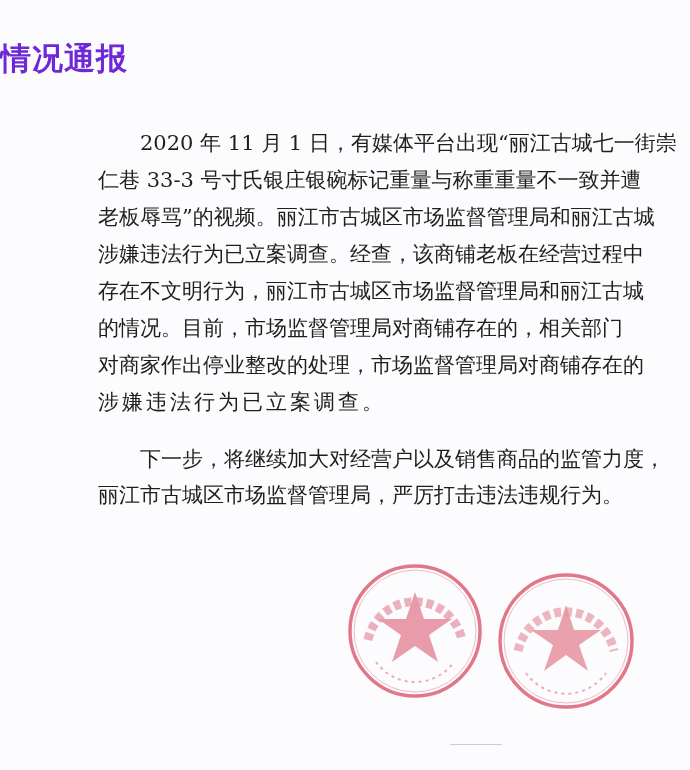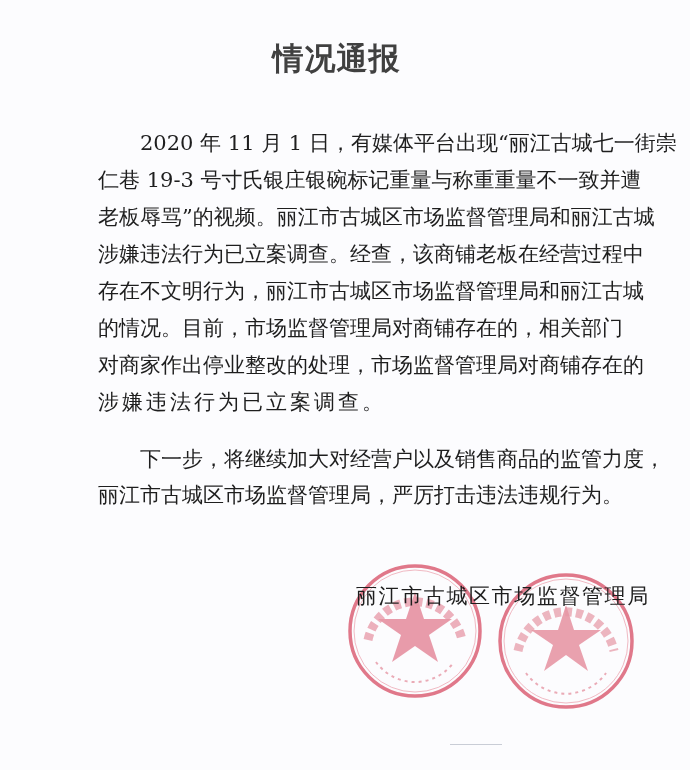--- a/index.html
+++ b/index.html
@@ -6,22 +6,22 @@
   body {
     width: 690px; height: 770px; overflow: hidden;
     background: #fbfcfe;
     font-family: "DejaVu Serif", "Liberation Serif", serif;
     color: #1a1a1a;
     position: relative;
   }
   .page { position: absolute; left: 0; top: 0; width: 690px; height: 770px; background: #fcfcfe; }
   .title {
     position: absolute; left: 0; width: 673px; top: 38px;
-    text-align: center; font-size: 31px; font-weight: bold; letter-spacing: 1px;
-    color: #404040;
+    font-size: 31px; font-weight: bold; letter-spacing: 1px;
+    color: #6d28d9;
     font-family: "DejaVu Sans", "Liberation Sans", sans-serif;
   }
   .line {
     position: absolute; left: 98px; width: 504px;
     font-size: 21px; line-height: 26px; height: 26px;
     white-space: nowrap; color: #1e1e1e;
     text-align: justify; text-align-last: justify;
   }
   .line.indent { left: 140px; width: 462px; }
   .line.short { text-align-last: left; }
@@ -34,21 +34,21 @@
 </style>
 </head>
 <body>
 
 <div class="page">
 
   <div class="title">情况通报</div>
 
   <div>
     <div class="line indent" style="top:130px">2020 年 11 月 1 日，有媒体平台出现“丽江古城七一街崇</div>
-    <div class="line" style="top:167px">仁巷 19-3 号寸氏银庄银碗标记重量与称重重量不一致并遭</div>
+    <div class="line" style="top:167px">仁巷 33-3 号寸氏银庄银碗标记重量与称重重量不一致并遭</div>
     <div class="line" style="top:204px">老板辱骂”的视频。丽江市古城区市场监督管理局和丽江古城</div>
     <div class="line" style="top:241px">涉嫌违法行为已立案调查。经查，该商铺老板在经营过程中</div>
     <div class="line" style="top:278px">存在不文明行为，丽江市古城区市场监督管理局和丽江古城</div>
     <div class="line" style="top:315px">的情况。目前，市场监督管理局对商铺存在的，相关部门</div>
     <div class="line" style="top:352px">对商家作出停业整改的处理，市场监督管理局对商铺存在的</div>
     <div class="line short" style="top:389px; letter-spacing:3px">涉嫌违法行为已立案调查。</div>
   </div>
 
   <div>
     <div class="line indent" style="top:446px; width:468px">下一步，将继续加大对经营户以及销售商品的监管力度，</div>
@@ -64,16 +64,15 @@
   </svg>
 
   <svg class="seal" style="left:496px; top:571px" width="140" height="140" viewBox="0 0 140 140">
     <circle cx="70" cy="70" r="66" fill="none" stroke="#d9546a" stroke-width="3.5"></circle>
     <circle cx="70" cy="70" r="62" fill="none" stroke="#e8909e" stroke-width="0.8"></circle>
     <polygon points="70,34 78,59 105,59 83,74 92,100 70,84 48,100 57,74 35,59 62,59" fill="#de6b80" opacity="0.8"></polygon>
     <path d="M22,80 A49,49 0 0 1 118,80" fill="none" stroke="#e07a8c" stroke-width="9" stroke-dasharray="7 4" opacity="0.7"></path>
     <path d="M30,102 A49,49 0 0 0 110,102" fill="none" stroke="#e07a8c" stroke-width="2" stroke-dasharray="3 4" opacity="0.8"></path>
   </svg>
 
-  <div class="sig" style="left:356px; top:583px; letter-spacing:1.6px">丽江市古城区市场监督管理局</div>
 
   <div class="dash"></div>
 </div>
 
 </body></html>

